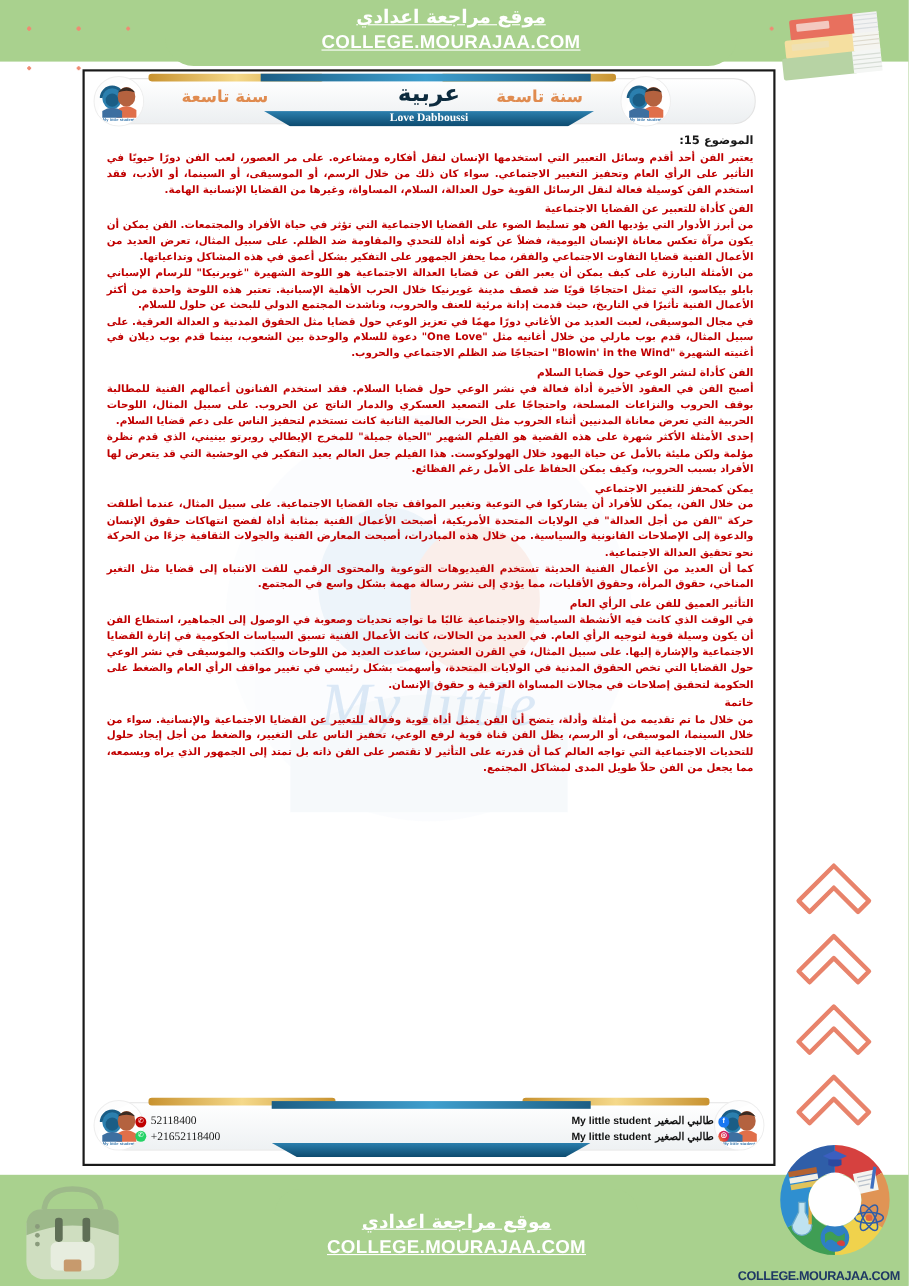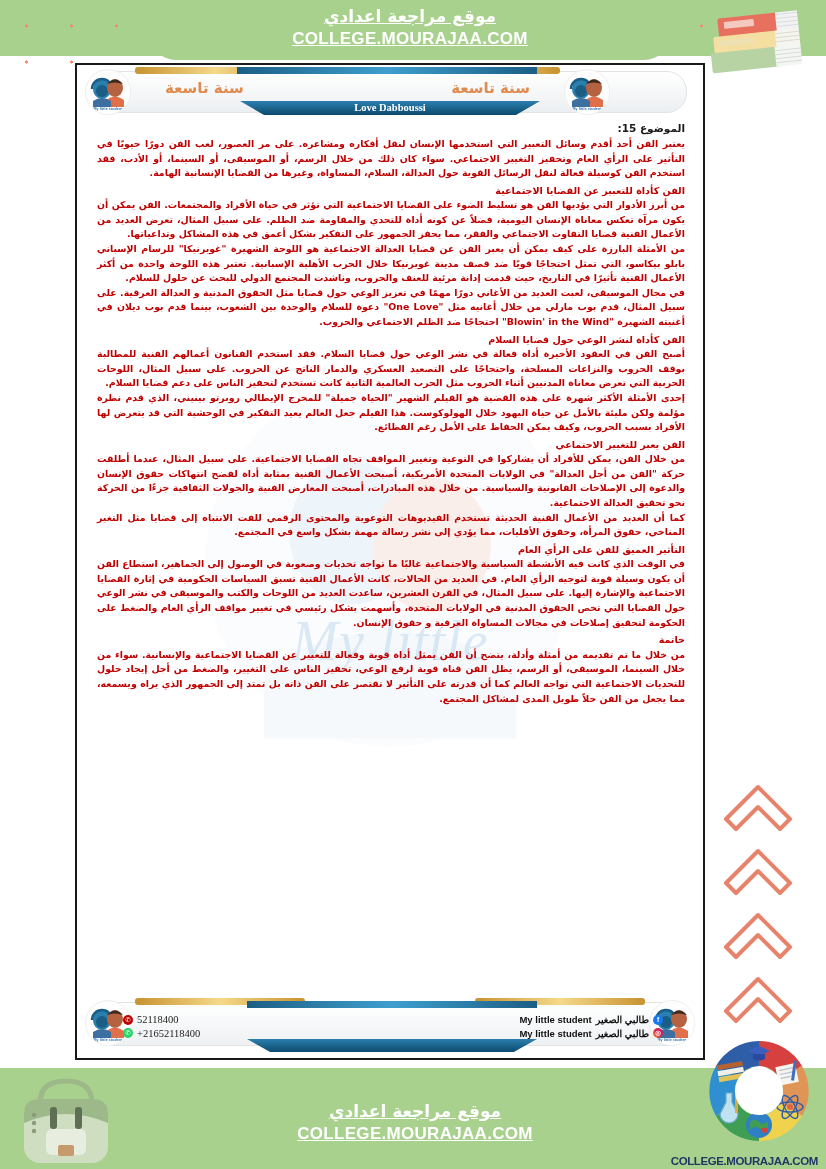--- a/index.html
+++ b/index.html
@@ -295,36 +295,37 @@
           <ellipse cx="16" cy="21" rx="6" ry="6" fill="#1a5d85"></ellipse>
           <path d="M6 19a10 10 0 0 1 20 0" stroke="#1a5d85" stroke-width="2.5" fill="none"></path>
           <ellipse cx="29" cy="18" rx="8" ry="9" fill="#b4623f"></ellipse>
           <path d="M21 14q8 -9 16 0 q-8 -3 -16 0Z" fill="#3a2a22"></path>
           <path d="M20 30q9 -7 18 0v7h-18Z" fill="#e06f4a"></path>
           <path d="M7 31q9 -6 18 0v6h-18Z" fill="#3d6fa0"></path>
         </svg>
         <div class="logo-cap">My little student</div>
       </div>
 
+      <div class="subject">عربية</div>
       <div class="author-bar"></div>
       <div class="author">Love Dabboussi</div>
     </div>
 
     <div class="content">
       <div class="q-title">الموضوع 15:</div>
       <div id="sections">
           <div class="para">يعتبر الفن أحد أقدم وسائل التعبير التي استخدمها الإنسان لنقل أفكاره ومشاعره. على مر العصور، لعب الفن دورًا حيويًا في التأثير على الرأي العام وتحفيز التغيير الاجتماعي. سواء كان ذلك من خلال الرسم، أو الموسيقى، أو السينما، أو الأدب، فقد استخدم الفن كوسيلة فعالة لنقل الرسائل القوية حول العدالة، السلام، المساواة، وغيرها من القضايا الإنسانية الهامة.</div>
           <div class="sec-h">الفن كأداة للتعبير عن القضايا الاجتماعية</div>
           <div class="para">من أبرز الأدوار التي يؤديها الفن هو تسليط الضوء على القضايا الاجتماعية التي تؤثر في حياة الأفراد والمجتمعات. الفن يمكن أن يكون مرآة تعكس معاناة الإنسان اليومية، فضلاً عن كونه أداة للتحدي والمقاومة ضد الظلم. على سبيل المثال، تعرض العديد من الأعمال الفنية قضايا التفاوت الاجتماعي والفقر، مما يحفز الجمهور على التفكير بشكل أعمق في هذه المشاكل وتداعياتها.</div>
           <div class="para">من الأمثلة البارزة على كيف يمكن أن يعبر الفن عن قضايا العدالة الاجتماعية هو اللوحة الشهيرة "غويرنيكا" للرسام الإسباني بابلو بيكاسو، التي تمثل احتجاجًا قويًا ضد قصف مدينة غويرنيكا خلال الحرب الأهلية الإسبانية. تعتبر هذه اللوحة واحدة من أكثر الأعمال الفنية تأثيرًا في التاريخ، حيث قدمت إدانة مرئية للعنف والحروب، وناشدت المجتمع الدولي للبحث عن حلول للسلام.</div>
           <div class="para">في مجال الموسيقى، لعبت العديد من الأغاني دورًا مهمًا في تعزيز الوعي حول قضايا مثل الحقوق المدنية و العدالة العرقية. على سبيل المثال، قدم بوب مارلي من خلال أغانيه مثل "One Love" دعوة للسلام والوحدة بين الشعوب، بينما قدم بوب ديلان في أغنيته الشهيرة "Blowin' in the Wind" احتجاجًا ضد الظلم الاجتماعي والحروب.</div>
           <div class="sec-h">الفن كأداة لنشر الوعي حول قضايا السلام</div>
           <div class="para">أصبح الفن في العقود الأخيرة أداة فعالة في نشر الوعي حول قضايا السلام. فقد استخدم الفنانون أعمالهم الفنية للمطالبة بوقف الحروب والنزاعات المسلحة، واحتجاجًا على التصعيد العسكري والدمار الناتج عن الحروب. على سبيل المثال، اللوحات الحربية التي تعرض معاناة المدنيين أثناء الحروب مثل الحرب العالمية الثانية كانت تستخدم لتحفيز الناس على دعم قضايا السلام.</div>
           <div class="para">إحدى الأمثلة الأكثر شهرة على هذه القضية هو الفيلم الشهير "الحياة جميلة" للمخرج الإيطالي روبرتو بينيني، الذي قدم نظرة مؤلمة ولكن مليئة بالأمل عن حياة اليهود خلال الهولوكوست. هذا الفيلم جعل العالم يعيد التفكير في الوحشية التي قد يتعرض لها الأفراد بسبب الحروب، وكيف يمكن الحفاظ على الأمل رغم الفظائع.</div>
-          <div class="sec-h">الفن يعبر للتغيير الاجتماعي</div>
+          <div class="sec-h">يمكن كمحفز للتغيير الاجتماعي</div>
           <div class="para">من خلال الفن، يمكن للأفراد أن يشاركوا في التوعية وتغيير المواقف تجاه القضايا الاجتماعية. على سبيل المثال، عندما أطلقت حركة "الفن من أجل العدالة" في الولايات المتحدة الأمريكية، أصبحت الأعمال الفنية بمثابة أداة لفضح انتهاكات حقوق الإنسان والدعوة إلى الإصلاحات القانونية والسياسية. من خلال هذه المبادرات، أصبحت المعارض الفنية والجولات الثقافية جزءًا من الحركة نحو تحقيق العدالة الاجتماعية.</div>
           <div class="para">كما أن العديد من الأعمال الفنية الحديثة تستخدم الفيديوهات التوعوية والمحتوى الرقمي للفت الانتباه إلى قضايا مثل التغير المناخي، حقوق المرأة، وحقوق الأقليات، مما يؤدي إلى نشر رسالة مهمة بشكل واسع في المجتمع.</div>
           <div class="sec-h">التأثير العميق للفن على الرأي العام</div>
           <div class="para">في الوقت الذي كانت فيه الأنشطة السياسية والاجتماعية غالبًا ما تواجه تحديات وصعوبة في الوصول إلى الجماهير، استطاع الفن أن يكون وسيلة قوية لتوجيه الرأي العام. في العديد من الحالات، كانت الأعمال الفنية تسبق السياسات الحكومية في إثارة القضايا الاجتماعية والإشارة إليها. على سبيل المثال، في القرن العشرين، ساعدت العديد من اللوحات والكتب والموسيقى في نشر الوعي حول القضايا التي تخص الحقوق المدنية في الولايات المتحدة، وأسهمت بشكل رئيسي في تغيير مواقف الرأي العام والضغط على الحكومة لتحقيق إصلاحات في مجالات المساواة العرقية و حقوق الإنسان.</div>
           <div class="sec-h">خاتمة</div>
           <div class="para">من خلال ما تم تقديمه من أمثلة وأدلة، يتضح أن الفن يمثل أداة قوية وفعالة للتعبير عن القضايا الاجتماعية والإنسانية. سواء من خلال السينما، الموسيقى، أو الرسم، يظل الفن قناة قوية لرفع الوعي، تحفيز الناس على التغيير، والضغط من أجل إيجاد حلول للتحديات الاجتماعية التي تواجه العالم كما أن قدرته على التأثير لا تقتصر على الفن ذاته بل تمتد إلى الجمهور الذي يراه ويسمعه، مما يجعل من الفن حلاً طويل المدى لمشاكل المجتمع.</div>
         </div>
     </div>
 
     <div class="ftr">

